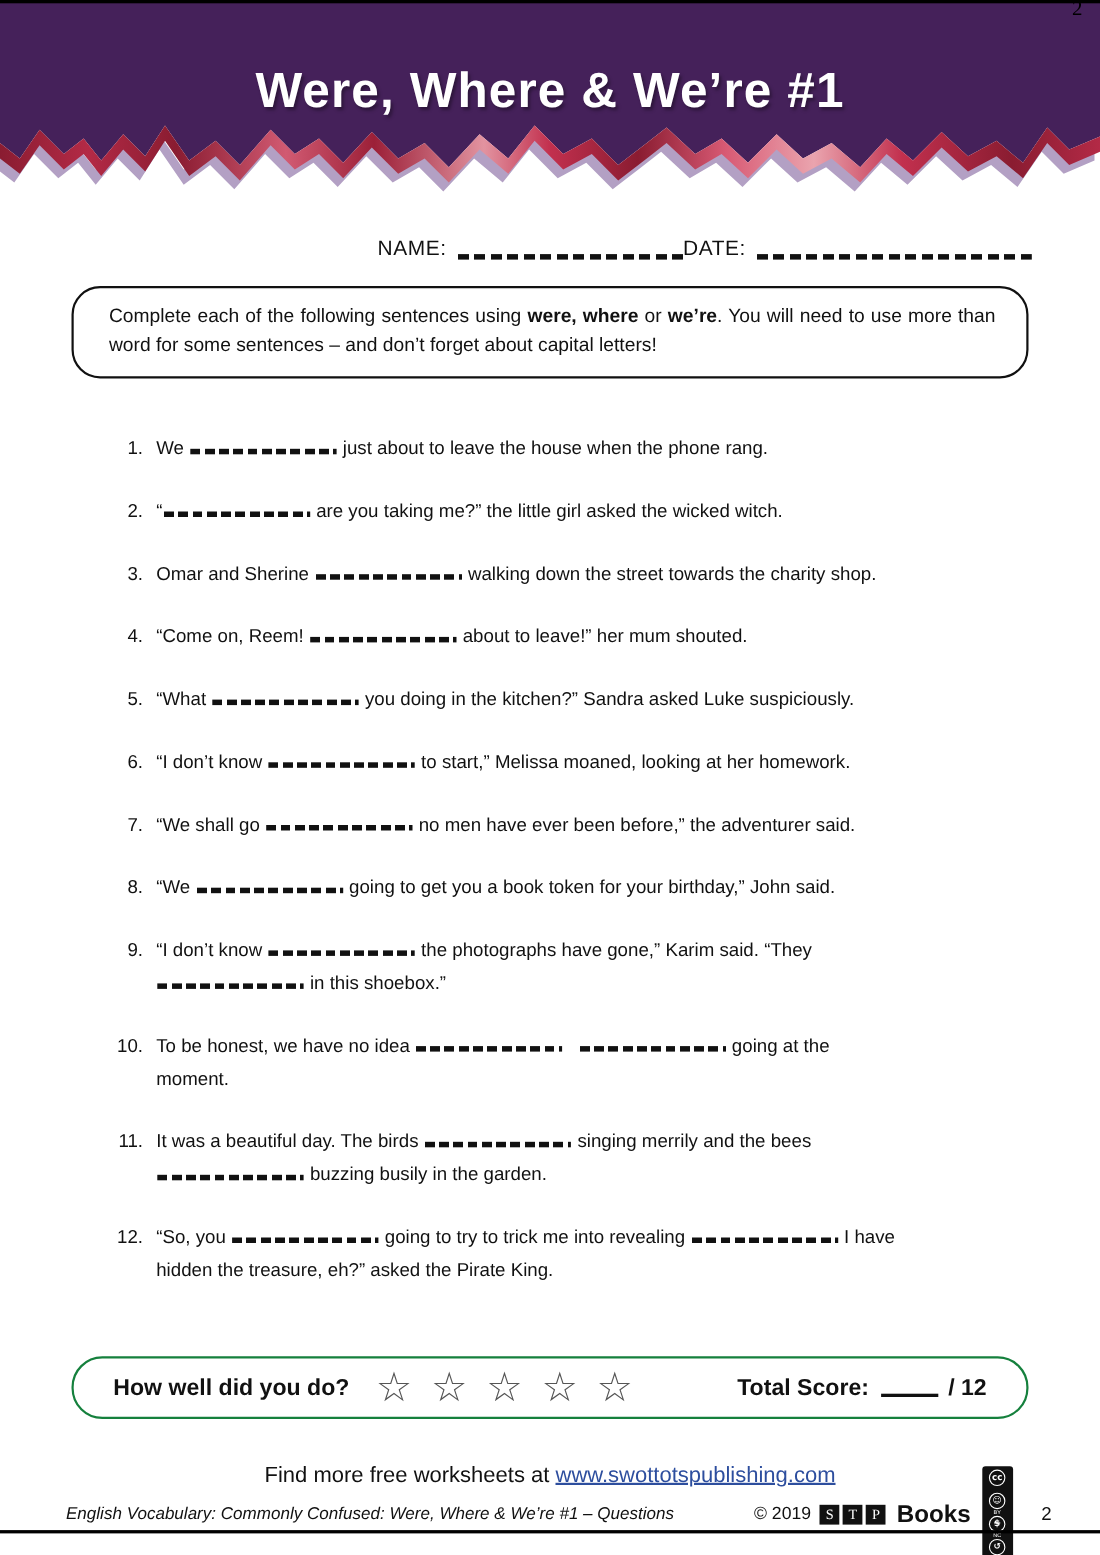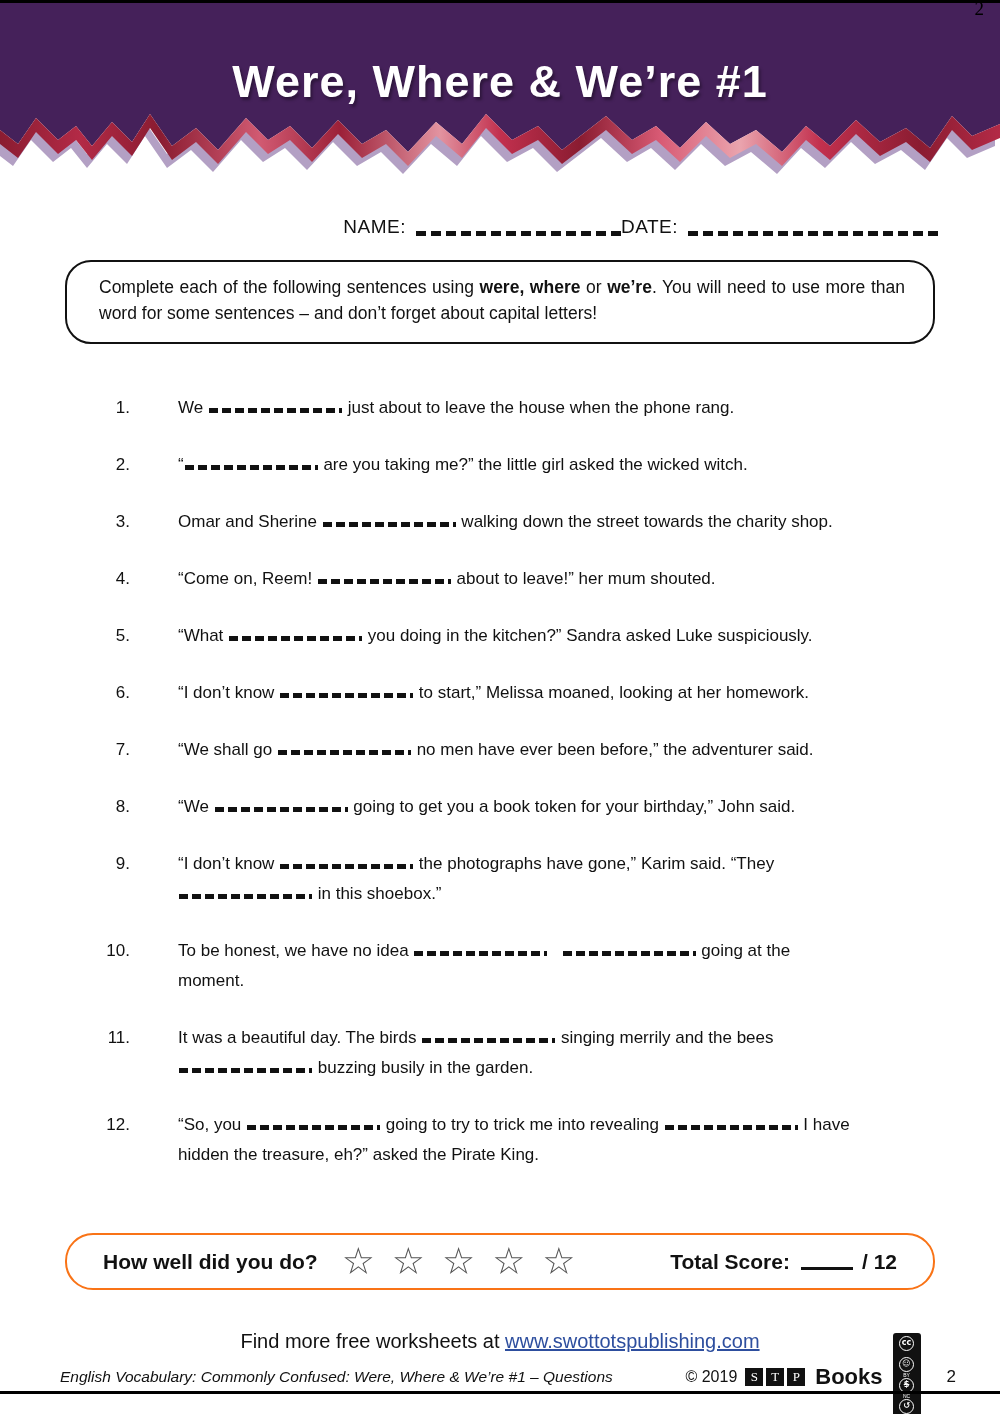--- a/index.html
+++ b/index.html
@@ -26,27 +26,27 @@
   
   .instructions { position:absolute; top:260px; left:65px; width:870px;
       border:2px solid #111; border-radius:26px; padding:13px 28px 15px 32px;
       font-size:17.5px; line-height:1.48; color:#111; text-align:justify; }
   .instructions b { font-weight:bold; }
 
   
   .questions { position:absolute; top:393px; left:98px; width:840px; }
   .q { display:flex; margin-bottom:27px; font-size:17px; line-height:30px; color:#111; }
   .q-num { width:32px; text-align:right; margin-right:12px; flex:none; }
-  .q-text { flex:1;margin-left:36px; }
+  .q-text { flex:1; }
   .blank { display:inline-block; width:133px; height:5px; margin:0 1px;
       background:repeating-linear-gradient(90deg,#111 0 9px,transparent 9px 13px); }
 
   
   .scorebox { position:absolute; top:1233px; left:65px; width:870px; height:57px;
-      border:2px solid #f97316; border-radius:28px; display:flex; align-items:center; padding:0 36px; }
+      border:2px solid #15803d; border-radius:28px; display:flex; align-items:center; padding:0 36px; }
   .score-prompt { font-size:21px; font-weight:bold; color:#111; }
   .stars { margin-left:24px; display:flex; }
   .star { font-family:"DejaVu Sans",sans-serif; font-size:37px; color:#555; margin-right:17px; line-height:1; }
   .total-group { margin-left:auto; display:flex; align-items:center; }
   .total-label { font-size:21px; font-weight:bold; color:#111; }
   .score-line { display:inline-block; width:52px; height:2.5px; background:#111; margin:0 9px 0 11px; align-self:flex-end; margin-bottom:4px; }
   .denominator { font-size:21px; font-weight:bold; color:#111; }
 
   
   .findmore { position:absolute; top:1330px; left:0; width:100%; text-align:center; font-size:20px; color:#111; }

